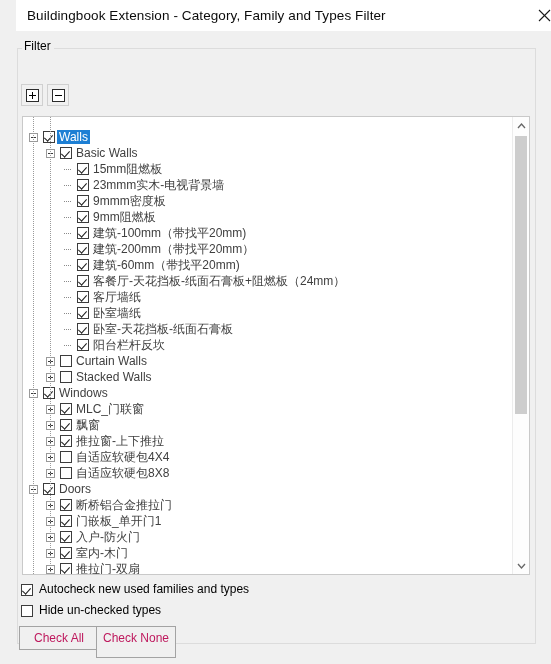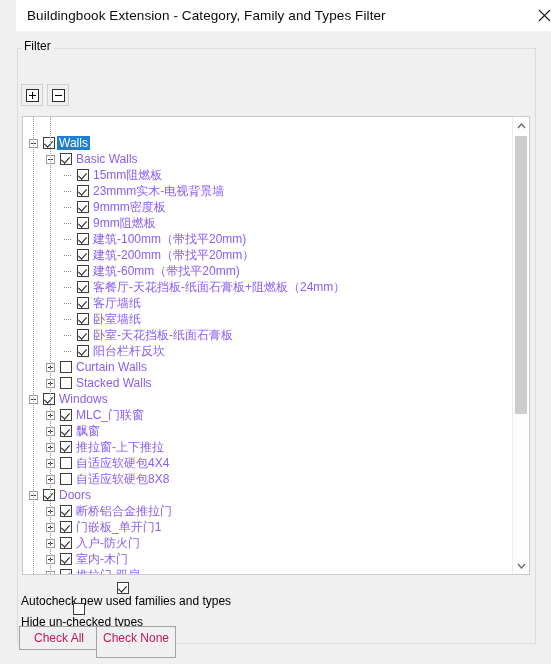--- a/index.html
+++ b/index.html
@@ -119,21 +119,21 @@
     box-sizing: border-box;
     overflow: hidden;
   }
   .tree-scroll {
     position: absolute;
     left: 0; top: 0;
     width: 490px; height: 100%;
     overflow: hidden;
   }
   .tree-inner {
-    padding-top: 18px;
+    padding-top: 12px;
   }
 
   .row {
     height: 16px;
     display: flex;
     align-items: center;
     position: relative;
     white-space: nowrap;
   }
   .indent { flex: 0 0 auto; height: 16px; }
@@ -192,21 +192,21 @@
     left: 2px; top: 1px;
     width: 4px; height: 7px;
     border: solid #1d1d1d;
     border-width: 0 1.6px 1.6px 0;
     transform: rotate(42deg);
   }
 
   .label {
     font-size: 12px;
     line-height: 14px;
-    color: #8b5cf6;
+    color: #404040;
     padding: 0 2px;
   }
   .row.selected .label {
     background: #1d7fd4;
     color: #ffffff;
   }
 
   
   .guide {
     position: absolute;
@@ -241,23 +241,22 @@
     top: 19px;
     width: 12px;
     height: 278px;
     background: #cdcdcd;
   }
 
   
   .opt-row {
     position: absolute;
     display: flex;
-    align-items: center;
+    align-items: flex-end;
     left: 21px;
-    flex-direction: column;
   }
   .opt-row .cbox { margin-right: 6px; }
   .opt-label { font-size: 12px; color: #000; line-height: 14px; }
 
   
   .btn {
     background: #f0f0f0;
     border: 1px solid #a3a3a3;
     box-sizing: border-box;
     font-family: "Liberation Sans", "DejaVu Sans", sans-serif;

